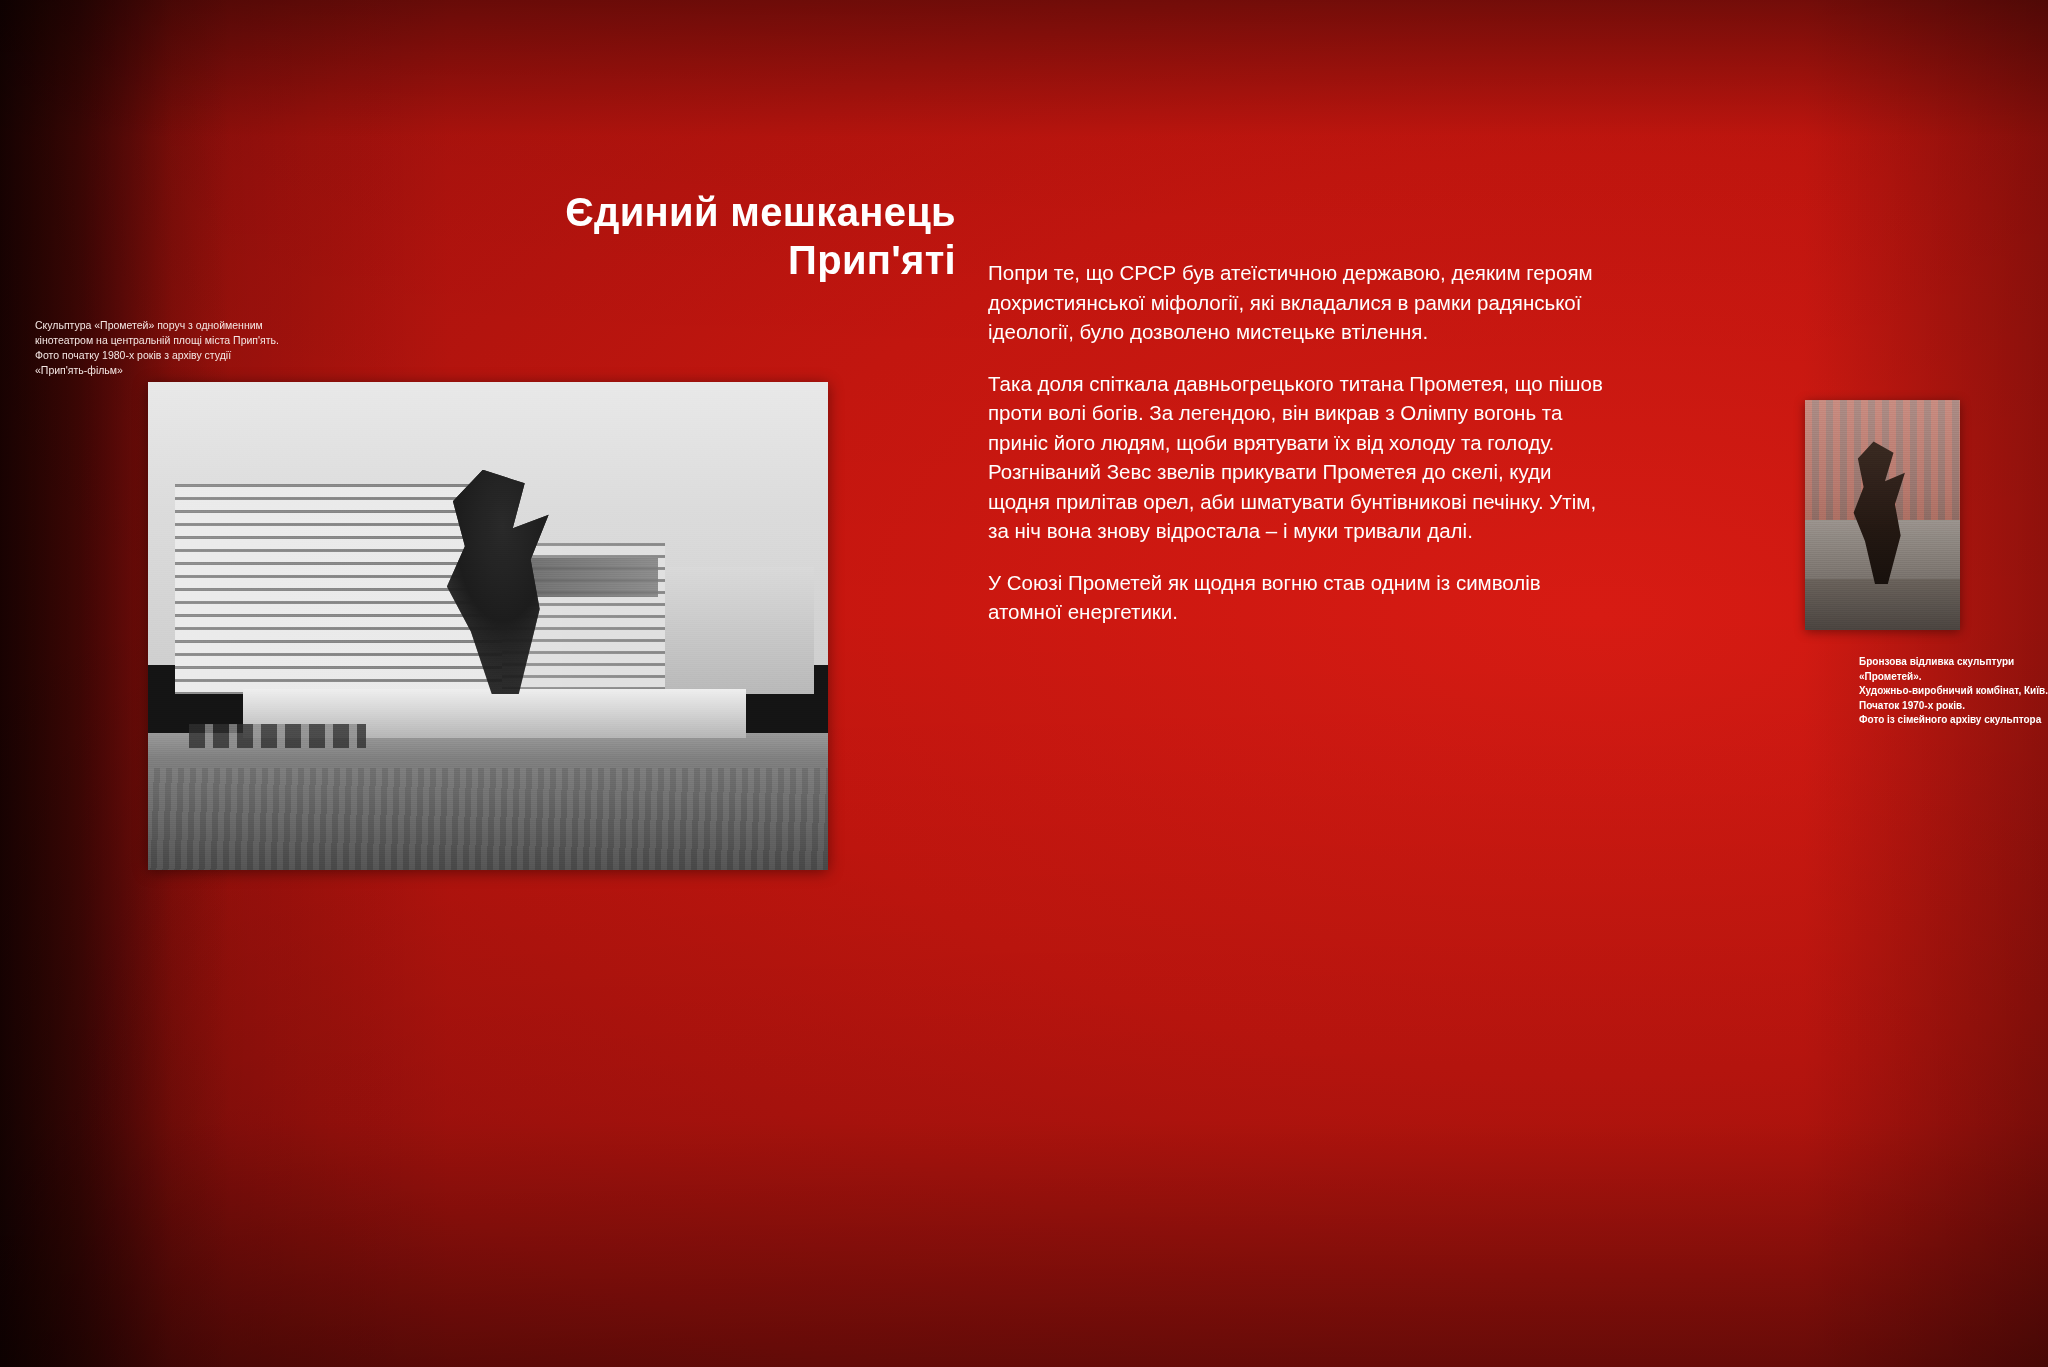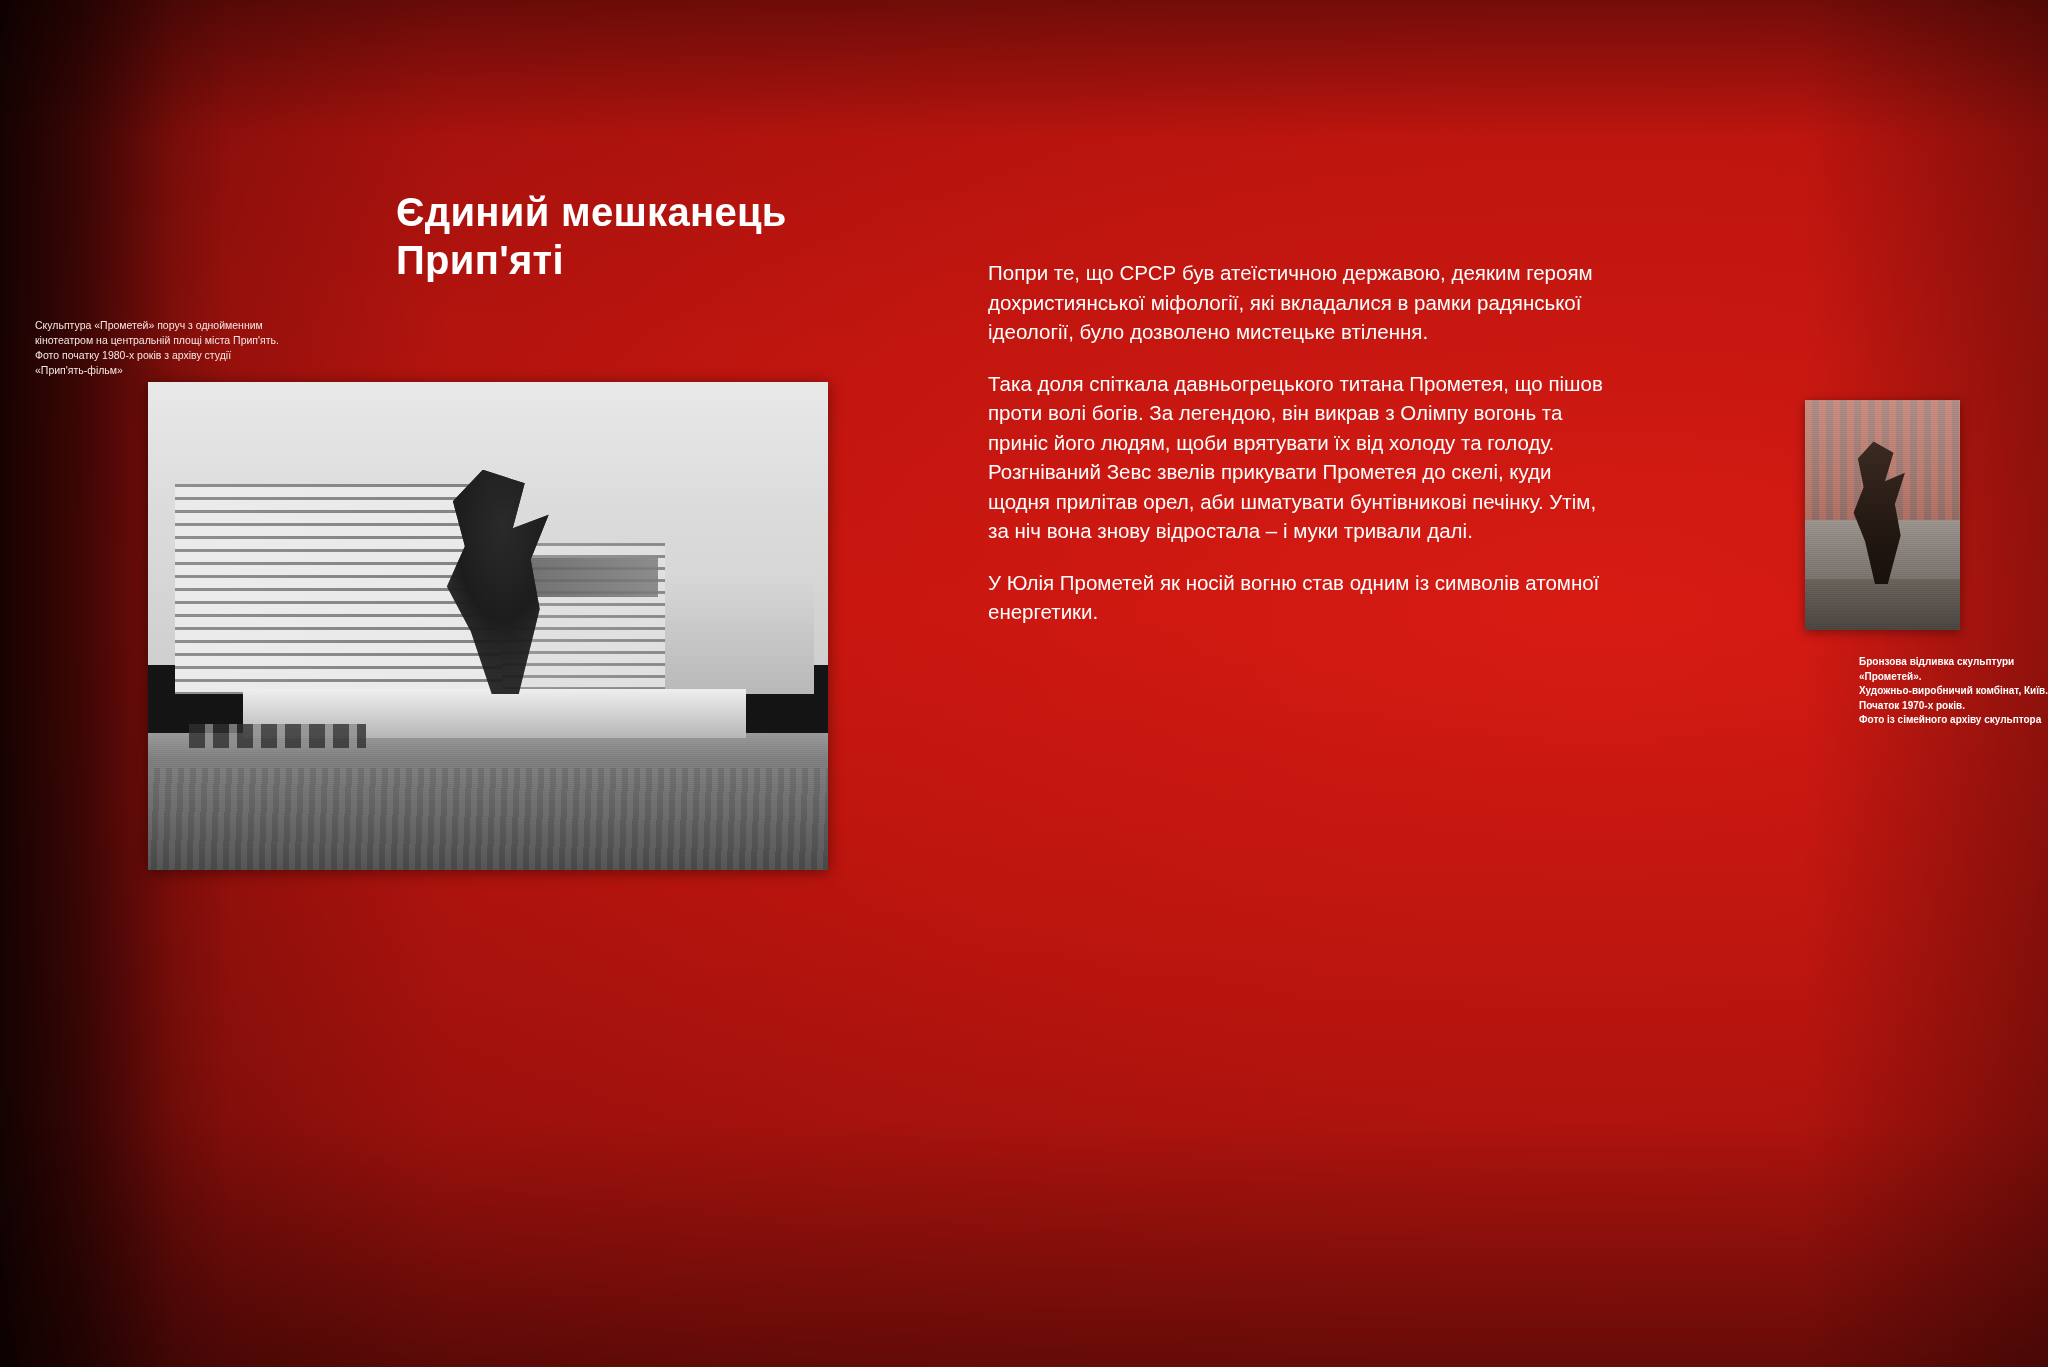--- a/index.html
+++ b/index.html
@@ -50,20 +50,21 @@
     left: 396px;
     top: 188px;
     width: 560px;
     font-size: 40px;
     line-height: 1.20;
     font-weight: bold;
     letter-spacing: 0.3px;
     color: #ffffff;
     white-space: pre-line;
     z-index: 4;
+    text-align: right;
   }
 
   
   #left-caption {
     position: absolute;
     left: 35px;
     top: 318px;
     width: 265px;
     font-size: 10.5px;
     line-height: 1.42;
@@ -242,21 +243,21 @@
     <div class="ph-plinth"></div>
     <div class="ph-statue"></div>
     <div class="ph-cars"></div>
     <div class="ph-grass"></div>
     <div class="ph-grain"></div>
   </div>
 
   <div id="body-col">
     <p>Попри те, що СРСР був атеїстичною державою, деяким героям дохристиянської міфології, які вкладалися в рамки радянської ідеології, було дозволено мистецьке втілення.</p>
     <p>Така доля спіткала давньогрецького титана Прометея, що пішов проти волі богів. За легендою, він викрав з Олімпу вогонь та приніс його людям, щоби врятувати їх від холоду та голоду. Розгніваний Зевс звелів прикувати Прометея до скелі, куди щодня прилітав орел, аби шматувати бунтівникові печінку. Утім, за ніч вона знову відростала – і муки тривали далі.</p>
-    <p>У Юлія Прометей як носій вогню став одним із символів атомної енергетики.</p>
+    <p>У Союзі Прометей як щодня вогню став одним із символів атомної енергетики.</p>
   </div>
 
   <div id="right-photo">
     <div class="rp-bg"></div>
     <div class="rp-stripes"></div>
     <div class="rp-floor"></div>
     <div class="rp-figure"></div>
     <div class="rp-grain"></div>
   </div>
 

